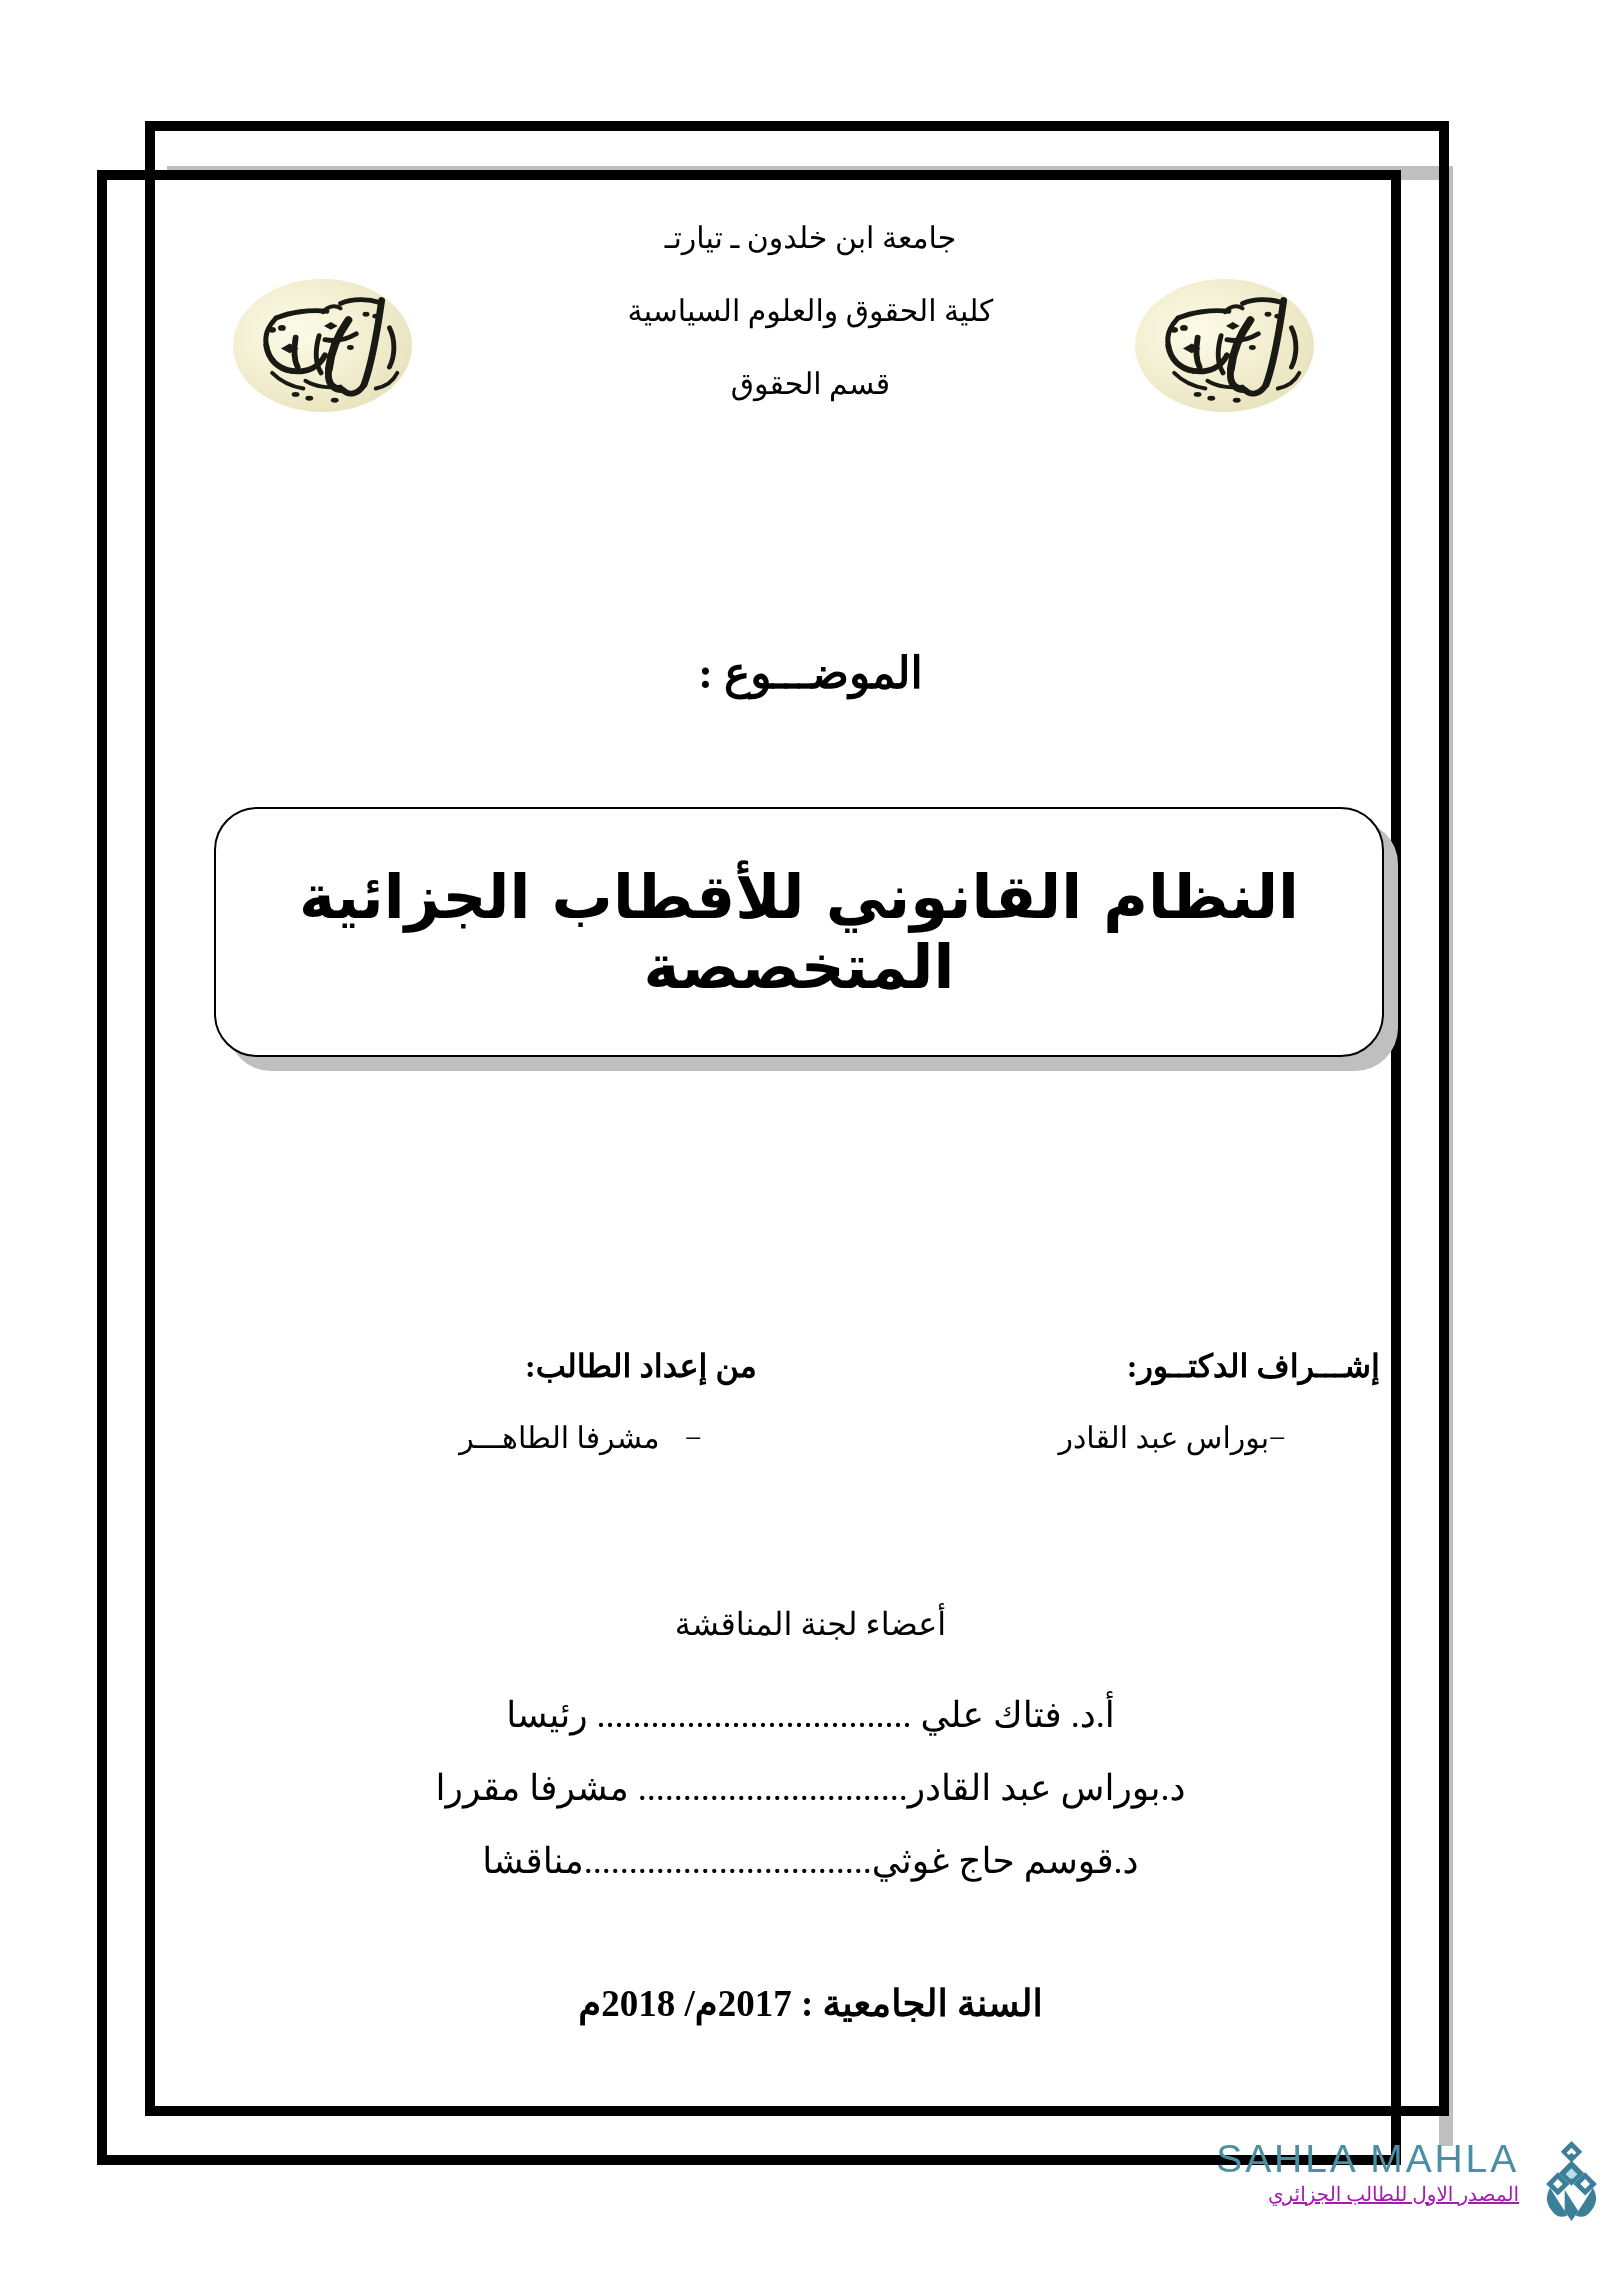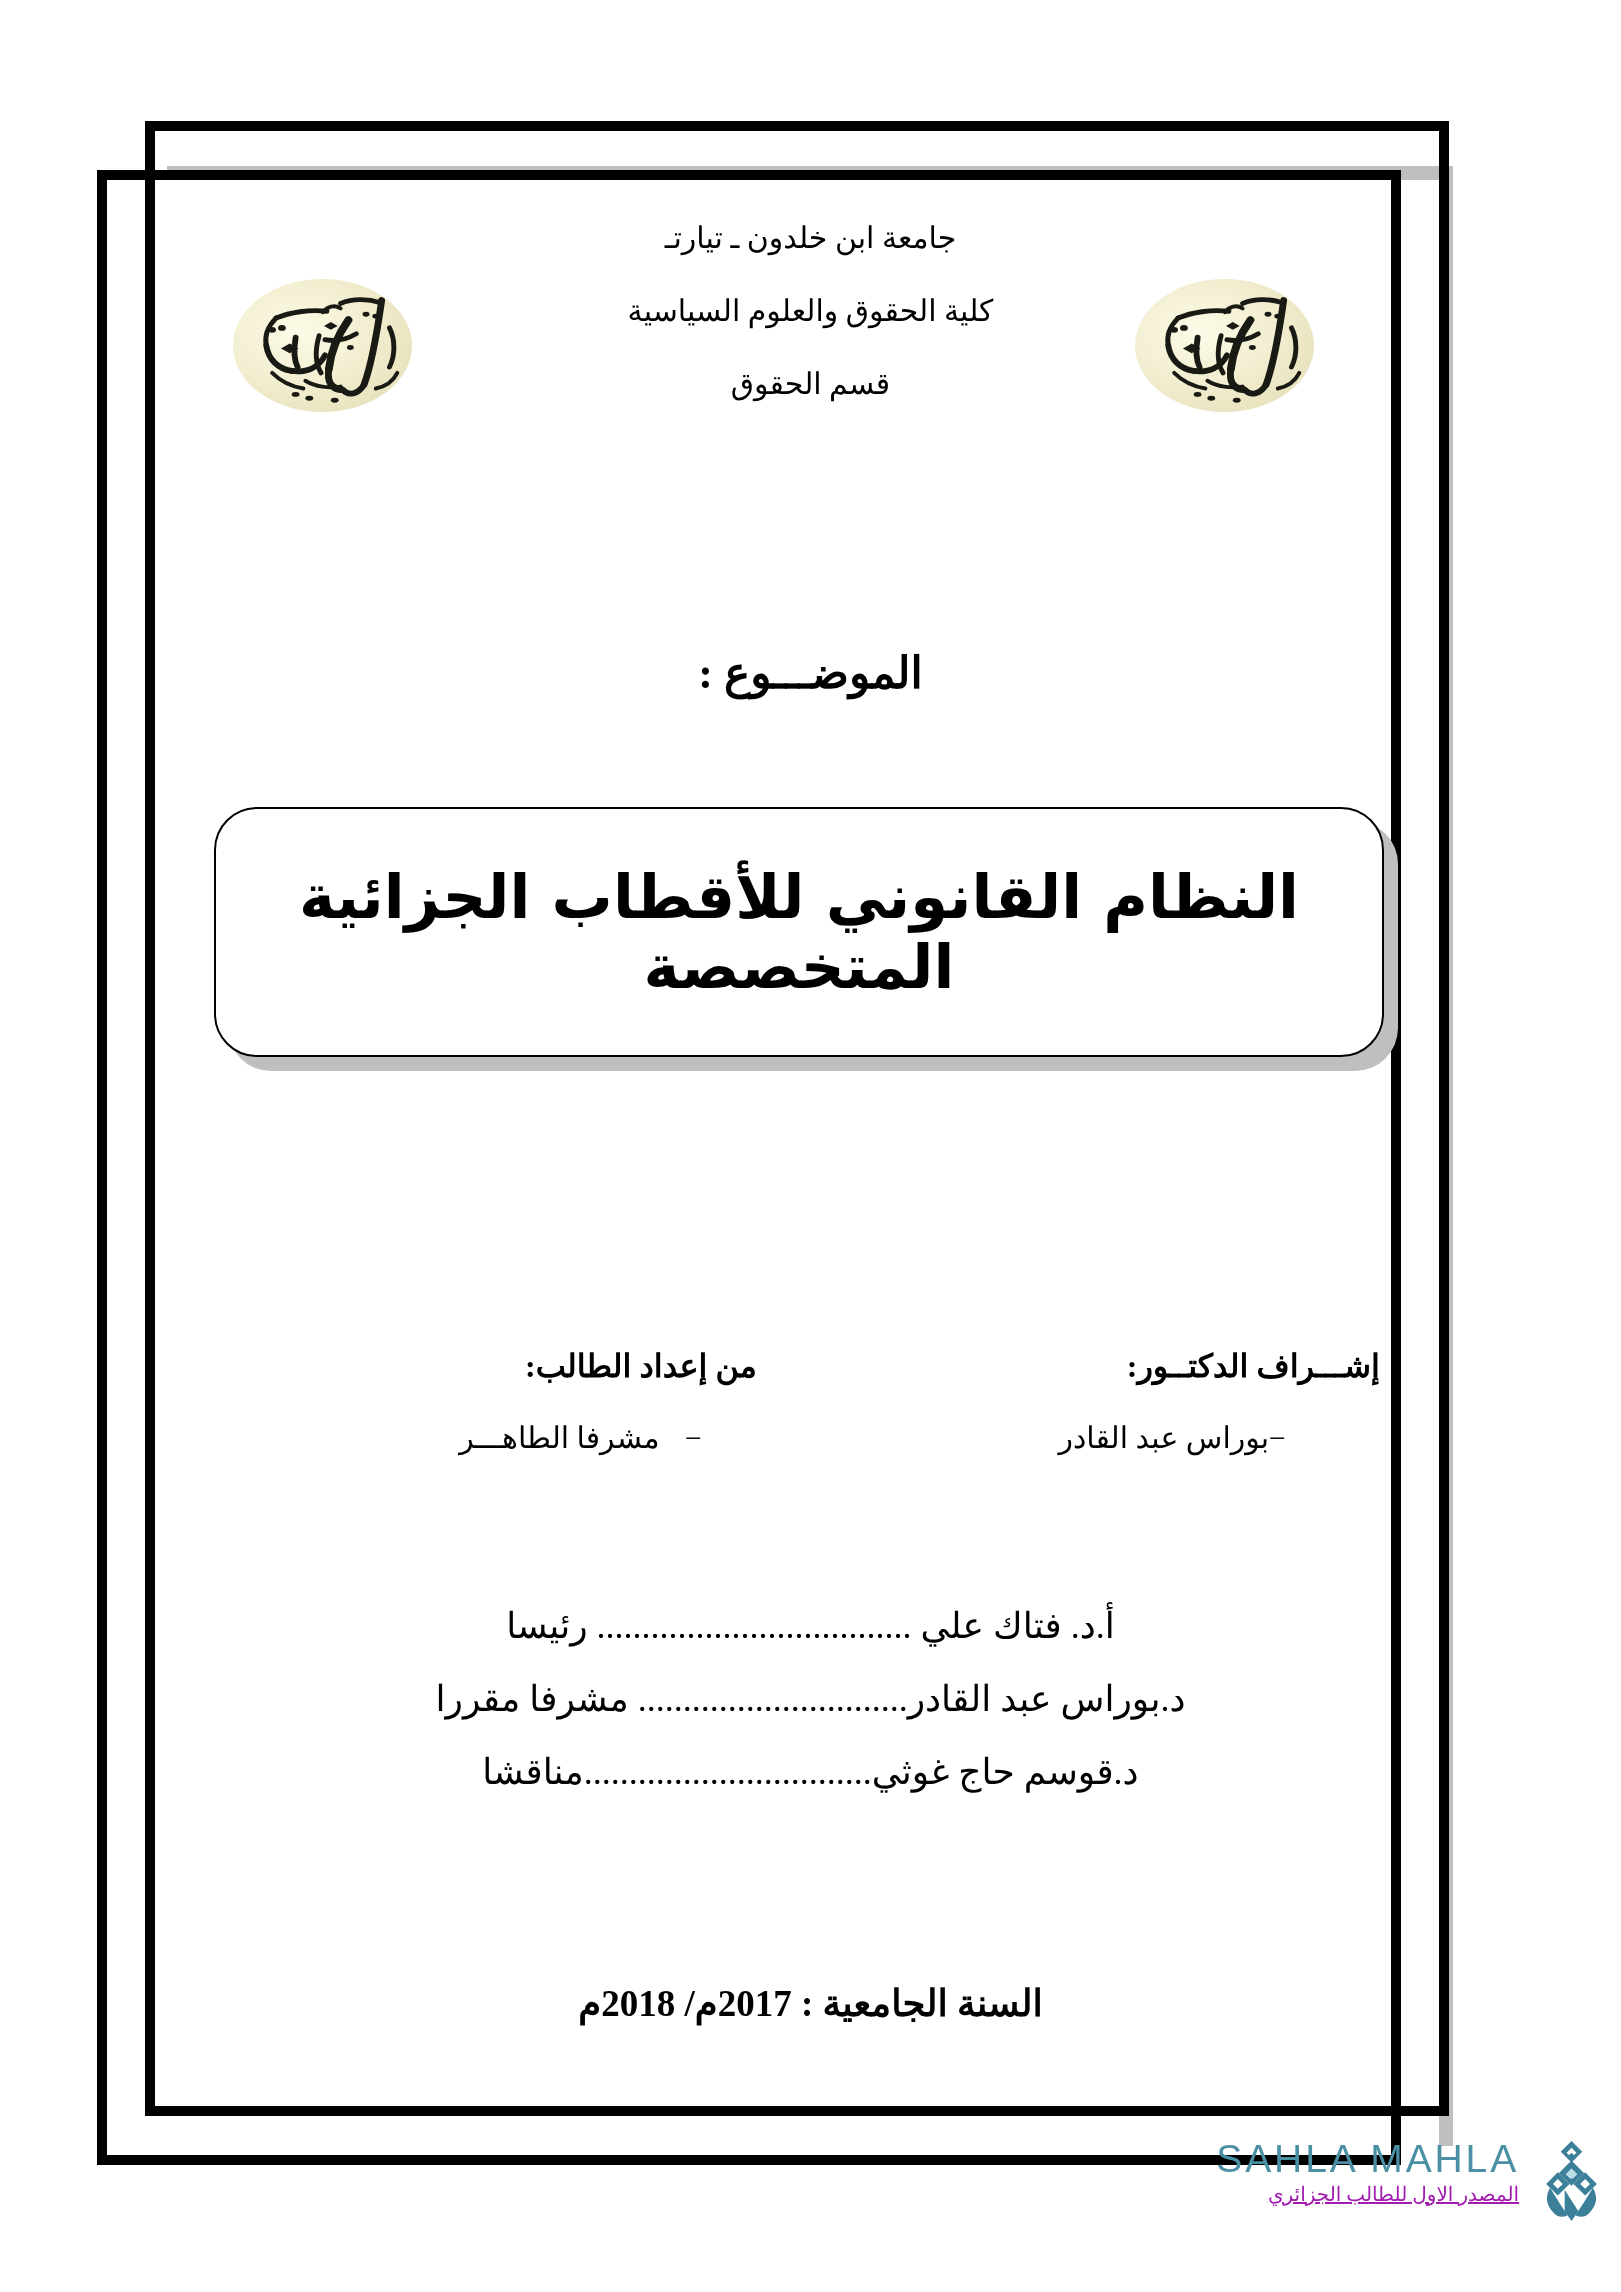--- a/index.html
+++ b/index.html
@@ -371,20 +371,21 @@
       <p class="people-heading">إشـــراف الدكتــور:</p>
       <p class="people-name"><span>−</span><span>بوراس عبد القادر</span></p>
     </div>
     <div class="people-col student">
       <p class="people-heading">من إعداد الطالب:</p>
       <p class="people-name"><span class="bullet-dash">−</span><span>مشرفا الطاهـــر</span></p>
     </div>
   </div>
 
   <div class="jury">
+    <p class="jury-title">أعضاء لجنة المناقشة</p>
     <ul class="jury-list">
       <li class="jury-item">أ.د. فتاك علي ................................... رئيسا</li>
       <li class="jury-item">د.بوراس عبد القادر.............................. مشرفا مقررا</li>
       <li class="jury-item">د.قوسم حاج غوثي................................مناقشا</li>
     </ul>
   </div>
 
   <div class="year">السنة الجامعية : 2017م/ 2018م</div>
 
   <div class="watermark">

